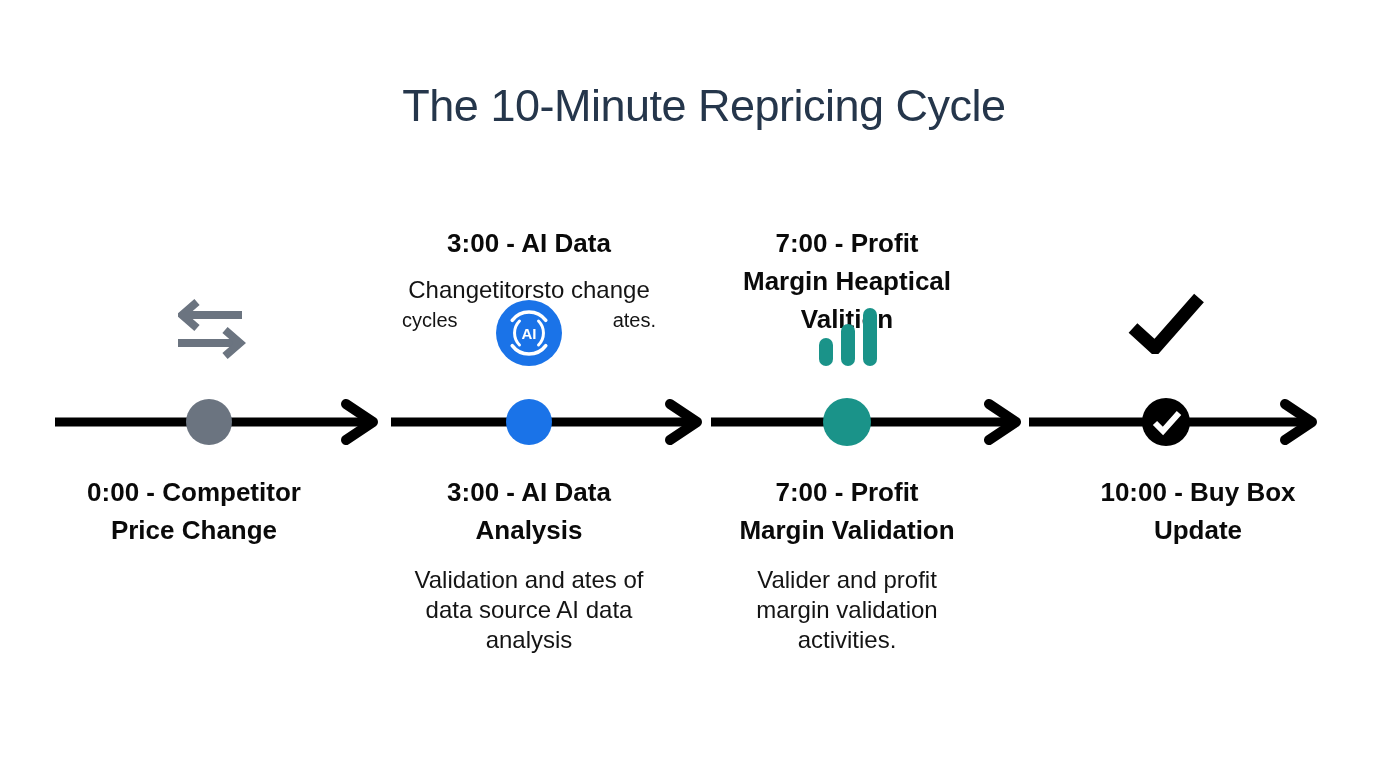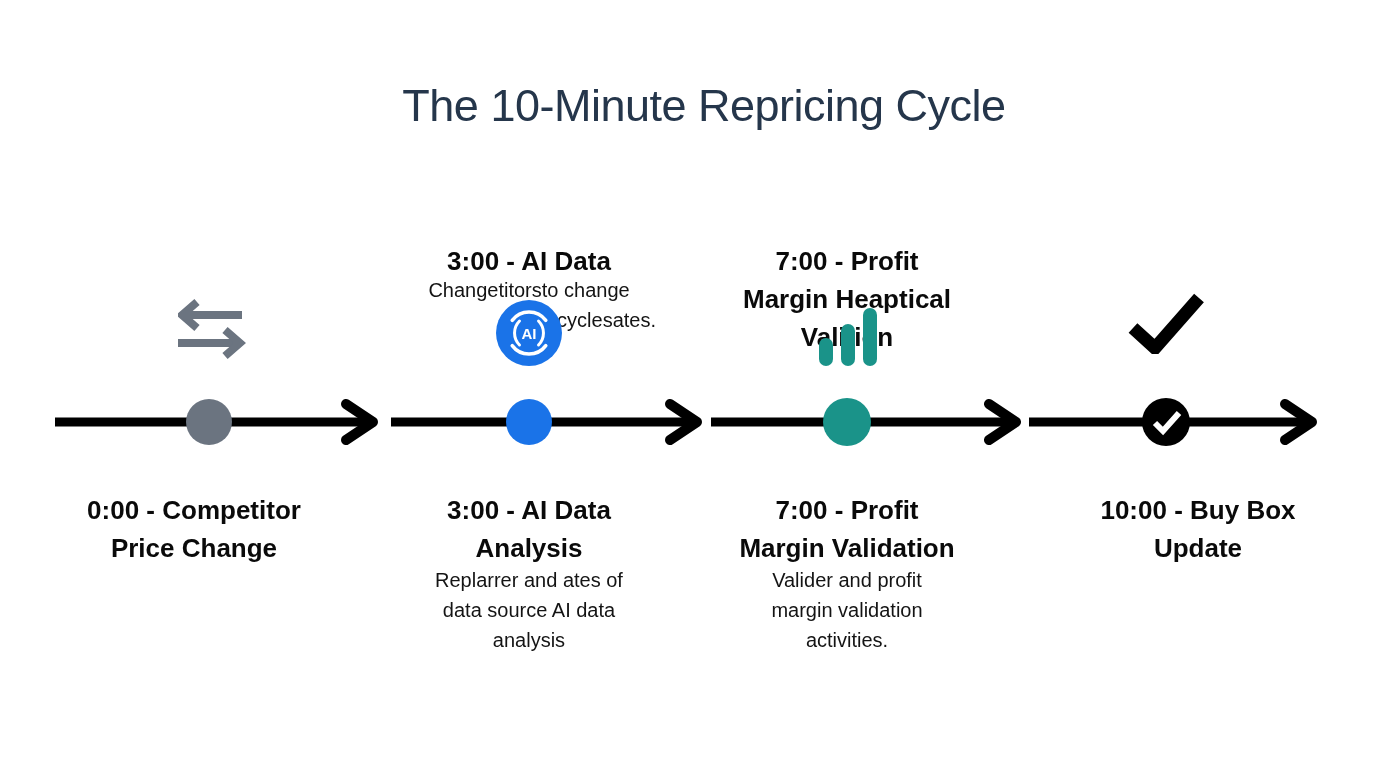--- a/index.html
+++ b/index.html
@@ -8,28 +8,28 @@
     font-family:"Liberation Sans",sans-serif;overflow:hidden;
   }
   .abs{position:absolute;}
   .title{
     position:absolute;top:64px;left:0;width:100%;margin:16px;text-align:center;
     font-size:45px;font-weight:normal;letter-spacing:-0.5px;
     color:var(--color-title,#25364b);
   }
   .top-heading,.stage-heading{
     font-weight:bold;font-size:26px;line-height:38px;text-align:center;
-    color:var(--color-heading,#0a0a0a);white-space:pre-line;margin-top:18px;
+    color:var(--color-heading,#0a0a0a);white-space:pre-line;
   }
   .stage-body,.top-body-line{
-    font-size:20px;line-height:30px;text-align:center;
+    font-size:24px;line-height:30px;text-align:center;
     color:var(--color-body,#141414);white-space:pre-line;
   }
   .top-body-split{
-    display:flex;justify-content:flex-end;
+    display:flex;justify-content:space-between;
     font-size:20px;line-height:30px;color:var(--color-body,#141414);
   }
   .bars{display:flex;align-items:flex-end;gap:8px;}
   .bar{width:14px;border-radius:7px;background:var(--color-teal,#1a9389);}
   .bar1{height:28px;} .bar2{height:42px;} .bar3{height:58px;}
   svg{display:block;}
 </style>
 </head>
 <body>
 
@@ -100,20 +100,20 @@
 
   <div class="abs stage-heading" style="left:24px;top:473px;width:340px;">0:00 - Competitor
 Price Change</div>
   <div class="abs stage-heading" style="left:359px;top:473px;width:340px;">3:00 - AI Data
 Analysis</div>
   <div class="abs stage-heading" style="left:677px;top:473px;width:340px;">7:00 - Profit
 Margin Validation</div>
   <div class="abs stage-heading" style="left:1028px;top:473px;width:340px;">10:00 - Buy Box
 Update</div>
 
-  <div class="abs stage-body" style="left:389px;top:565px;width:280px;">Replarrer and ates of
+  <div class="abs stage-body" style="left:389px;top:565px;width:280px;">Validation and ates of
 data source AI data
 analysis</div>
   <div class="abs stage-body" style="left:707px;top:565px;width:280px;">Valider and profit
 margin validation
 activities.</div>
 
 </div>
 
 </body></html>

